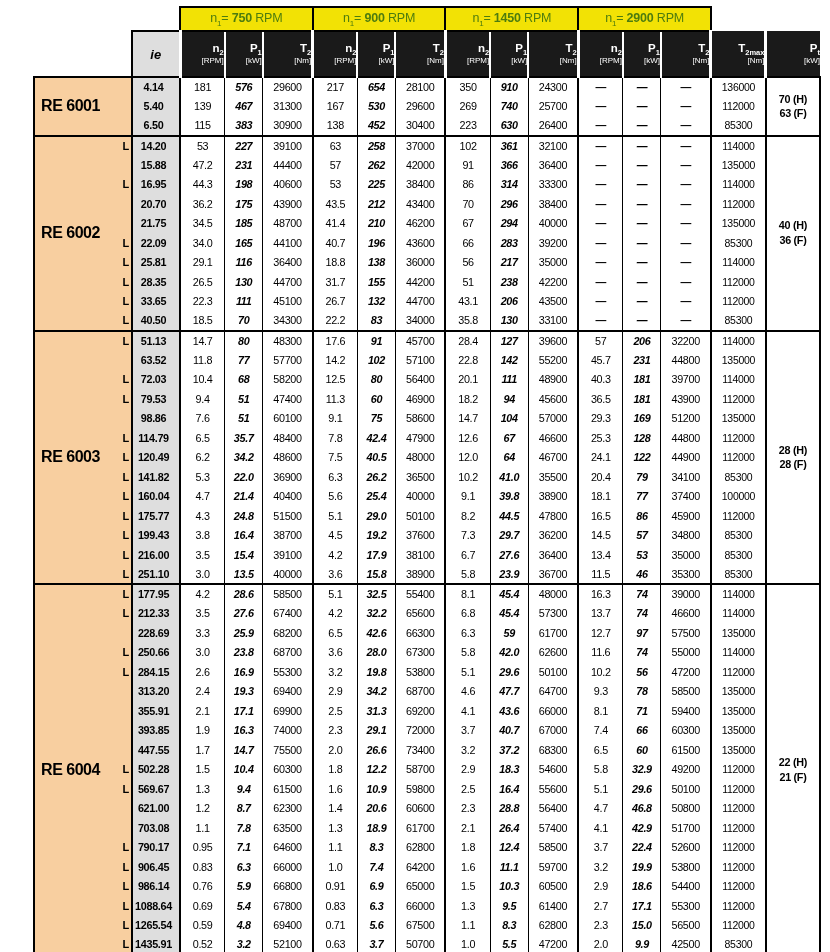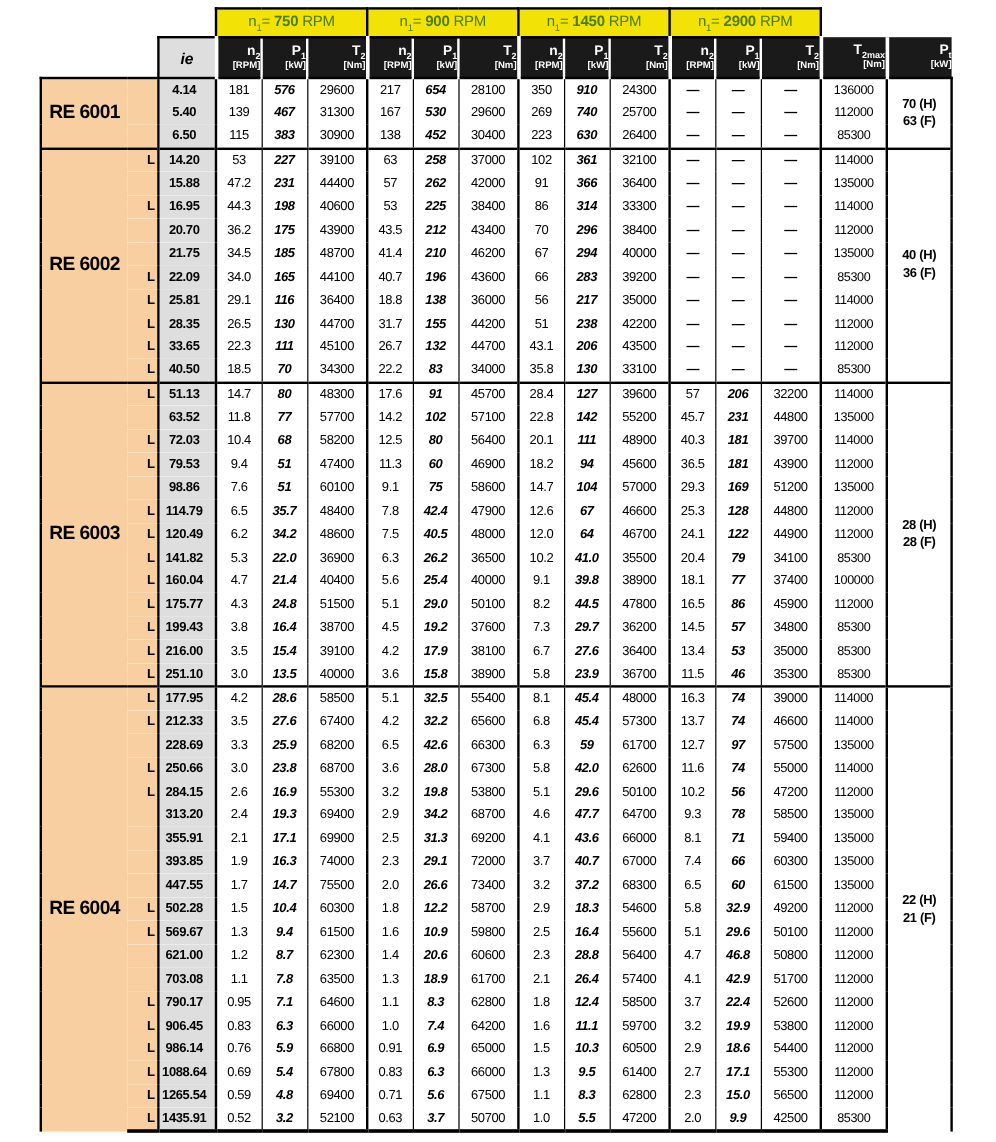--- a/index.html
+++ b/index.html
@@ -26,31 +26,31 @@
   tr.speed-row{height:24px;}
   td.speed-cell{
     background:var(--yellow);
     border:2px solid #000;
     text-align:center;vertical-align:middle;
     font-size:12.5px;letter-spacing:-0.2px;color:#4d7c0f;
   }
   td.speed-cell b{font-weight:800;}
   td.speed-cell sub{font-size:8px;}
   td.blank{background:#fff;border:none;}
-  tr.colhead-row{height:34px;}
+  tr.colhead-row{height:46px;}
   td.colhead{
     background:var(--hdrblack);color:#fff;
     text-align:right;vertical-align:middle;
     border-left:2px solid #fff;
     line-height:1.05;padding:1px 0;
   }
   td.colhead.group-start{border-left:3px solid #fff;}
   td.colhead .sym{font-weight:800;font-size:11.5px;display:block;}
   td.colhead .sym sub{font-size:7.5px;}
-  td.colhead .unit{font-weight:700;font-size:8px;display:block;}
+  td.colhead .unit{font-weight:400;font-size:8px;display:block;padding-left:20px;}
   td.ie-head{
     background:var(--iegray);color:#000;border:2px solid #000;
     text-align:center;vertical-align:middle;
     font-weight:800;font-style:italic;font-size:13px;
   }
 
   
   tr.data-row{height:19.5px;}
   td.cell{
     font-size:10.8px;letter-spacing:-0.3px;

